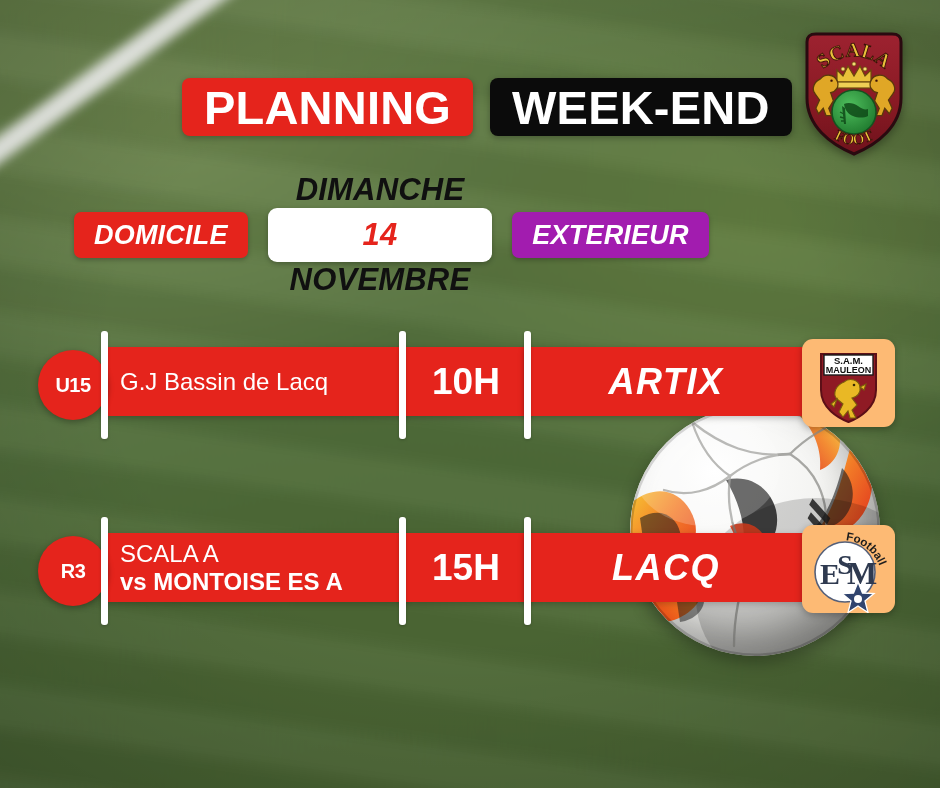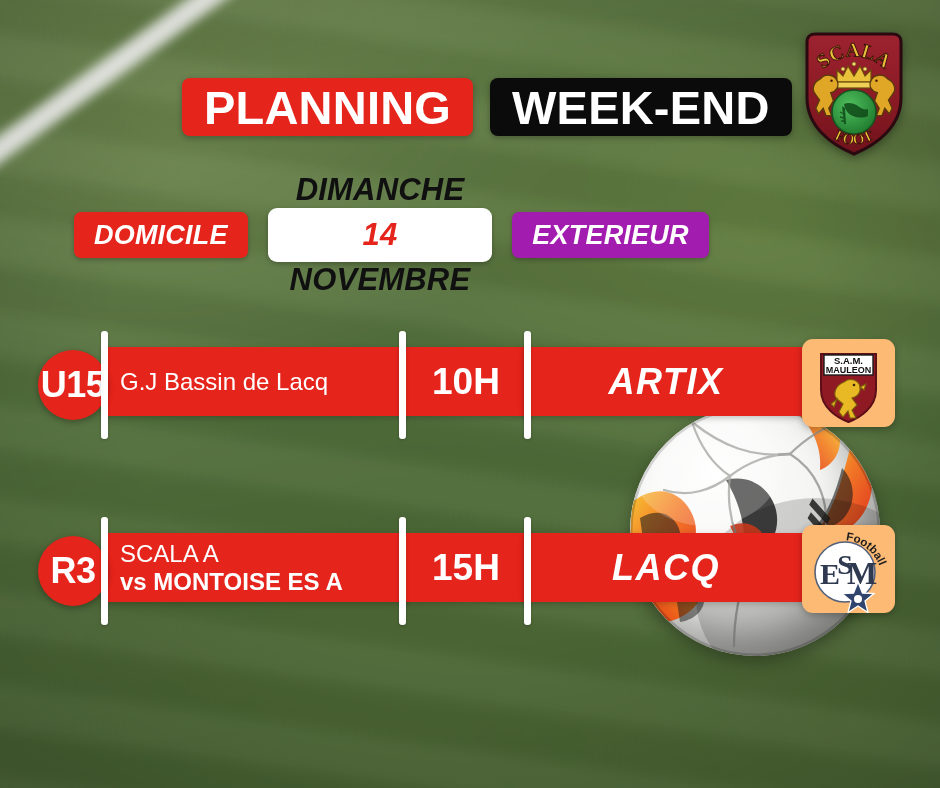--- a/index.html
+++ b/index.html
@@ -201,21 +201,21 @@
     left: 38px;
     top: 19px;
     width: 70px;
     height: 70px;
     border-radius: 50%;
     background: #e5241c;
     color: #ffffff;
     display: flex;
     align-items: center;
     justify-content: center;
-    font-size: 36px;
+    font-size: 20px;
     font-weight: 700;
     letter-spacing: -0.5px;
     box-shadow: 0 2px 6px rgba(0,0,0,0.30);
     z-index: 3;
   }
 
   .bar {
     position: absolute;
     top: 16px;
     height: 69px;

